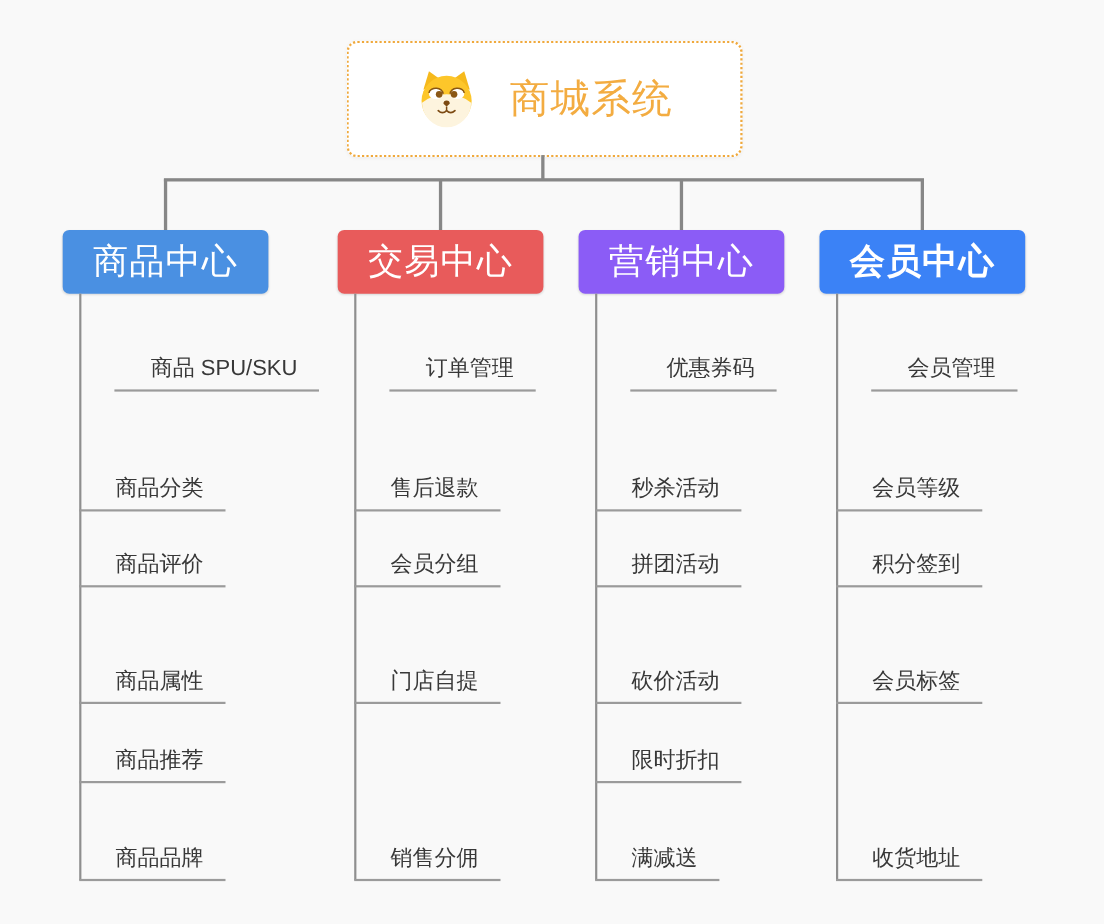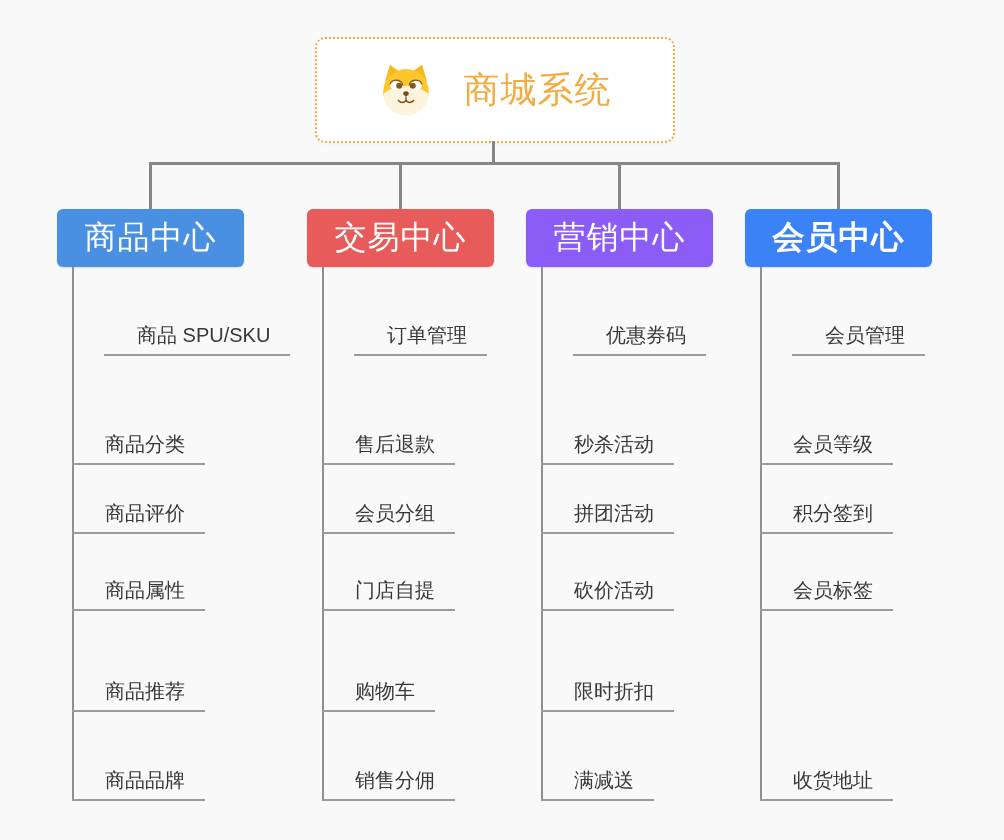--- a/index.html
+++ b/index.html
@@ -50,21 +50,21 @@
   .item{
     position:absolute;left:15px;
     border-bottom:2px solid #9b9b9b;
     padding:0 20px 6px 33px;
     font-size:20px;line-height:26px;color:#383838;
     white-space:nowrap;
   }
   .item.i0{top:113px;margin-left:32px;}
   .item.i1{top:202px;margin-top:20px;}
   .item.i2{top:291px;}
-  .item.i3{top:368px;}
+  .item.i3{top:397px;}
   .item.i4{top:469px;}
   .item.i5{top:558px;}
 </style>
 </head>
 <body>
 
 <div class="stage">
 
   <div class="root-node">
     <span class="root-icon">
@@ -105,21 +105,20 @@
     <div class="item i5">商品品牌</div>
   </div>
 
   <div class="branch b1">
     <div class="branch-header" style="background: rgb(232, 91, 91);">交易中心</div>
     <div class="trunk"></div>
     <div class="item i0">订单管理</div>
     <div class="item i1">售后退款</div>
     <div class="item i2">会员分组</div>
     <div class="item i3">门店自提</div>
-    <div class="item i4">购物车</div>
     <div class="item i5">销售分佣</div>
   </div>
 
   <div class="branch b2">
     <div class="branch-header" style="background: #8b5cf6; font-family: Liberation Mono, monospace;">营销中心</div>
     <div class="trunk"></div>
     <div class="item i0">优惠券码</div>
     <div class="item i1">秒杀活动</div>
     <div class="item i2">拼团活动</div>
     <div class="item i3">砍价活动</div>

